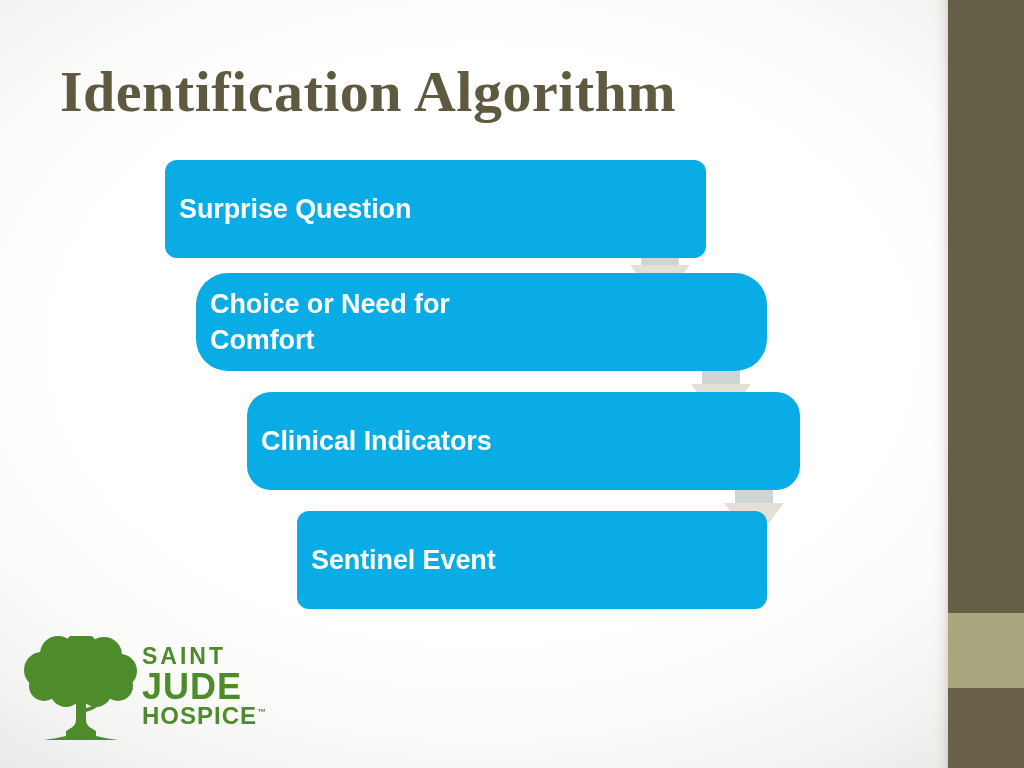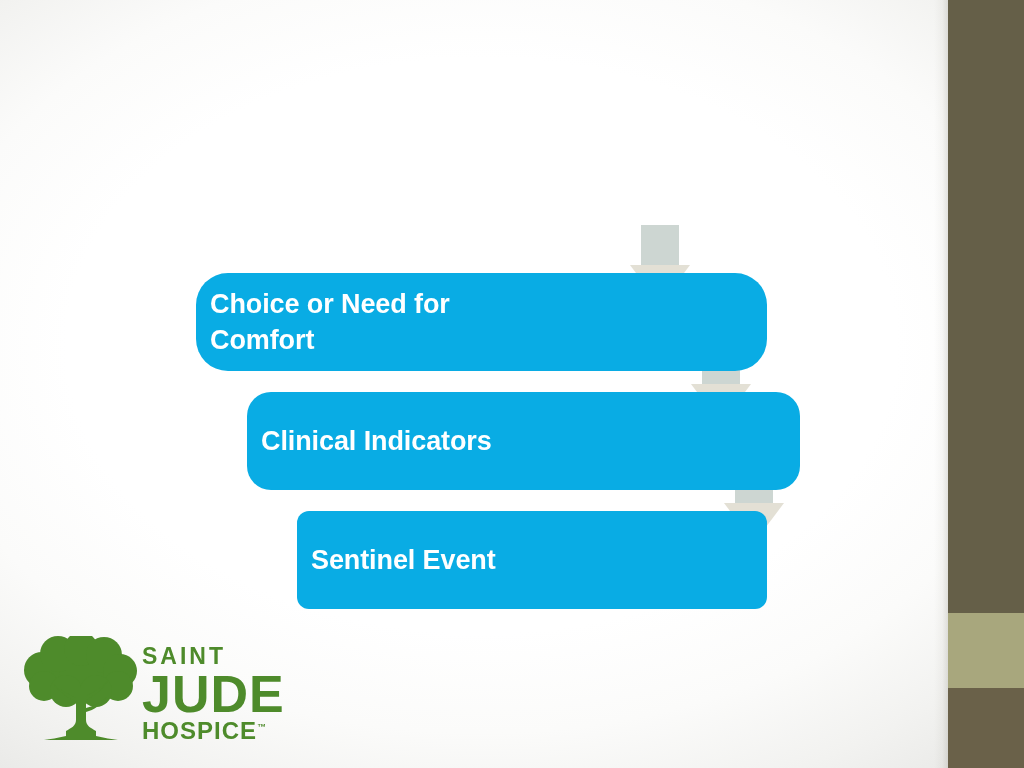--- a/index.html
+++ b/index.html
@@ -84,21 +84,21 @@
   }
   #logo-tree { position:absolute; left:0; top:0; }
   #logo-wordmark {
     position:absolute; left:120px; top:10px;
     font-family:Liberation Sans, sans-serif;
     font-weight:700;
     line-height:0.95;
     text-align:left;
   }
   #logo-wordmark .wm-saint  { font-size:23px; letter-spacing:3px; display:block; }
-  #logo-wordmark .wm-jude   { font-size:52px; letter-spacing:1px; display:block; margin-top:2px;}
+  #logo-wordmark .wm-jude   { font-size:36px; letter-spacing:1px; display:block; margin-top:2px;}
   #logo-wordmark .wm-hospice{ font-size:24px; letter-spacing:1px; display:block; margin-top:1px;}
   #logo-wordmark .wm-tm     { font-size:9px; vertical-align:super; letter-spacing:0;}
 
   
   #copyright {
     position:absolute; left:279px; top:713px;
     font-family:"Liberation Sans", sans-serif;
     font-size:13px;
     color:#1a1a1a;
     white-space:nowrap;
@@ -109,36 +109,40 @@
 
 <div id="slide">
 
   <div id="band-shadow"></div>
   <div id="right-bands">
     <div class="band" id="band-top" style="background: rgb(101, 95, 72);"></div>
     <div class="band" id="band-mid" style="background: rgb(168, 167, 125);"></div>
     <div class="band" id="band-bottom" style="background: rgb(106, 97, 73);"></div>
   </div>
 
+  <h1 id="page-title" style="color: rgb(95, 89, 64);">Identification Algorithm</h1>
 
   <div id="flow">
 
     <div class="flow-arrow" id="arrow-1" style="left: 620px; top: 225px; width: 80px; height: 80px;">
       <div class="arrow-shaft" style="height: 42px; background: rgb(205, 214, 210);"></div>
       <div class="arrow-head" style="top: 40px; border-top: 40px solid rgb(227, 224, 213);"></div>
     </div>
     <div class="flow-arrow" id="arrow-2" style="left: 681px; top: 338px; width: 80px; height: 86px;">
       <div class="arrow-shaft" style="height: 48px; background: rgb(205, 214, 210);"></div>
       <div class="arrow-head" style="top: 46px; border-top: 40px solid rgb(227, 224, 213);"></div>
     </div>
     <div class="flow-arrow" id="arrow-3" style="left: 714px; top: 457px; width: 80px; height: 86px;">
       <div class="arrow-shaft" style="height: 48px; background: rgb(205, 214, 210);"></div>
       <div class="arrow-head" style="top: 46px; border-top: 40px solid rgb(227, 224, 213);"></div>
     </div>
 
+    <div class="flow-box" id="node-1" style="left: 165px; top: 160px; width: 541px; height: 98px; background: rgb(9, 172, 228);">
+      <span class="box-label" style="white-space: nowrap;">Surprise Question</span>
+    </div>
     <div class="flow-box" id="node-2" style="left: 196px; top: 273px; width: 571px; height: 98px; background: rgb(9, 172, 228); border-radius: 32px;">
       <span class="box-label" style="max-width: 330px;">Choice or Need for Comfort</span>
     </div>
     <div class="flow-box" id="node-3" style="left: 247px; top: 392px; width: 553px; height: 98px; background: rgb(9, 172, 228); border-radius: 24px;">
       <span class="box-label" style="white-space: nowrap;">Clinical Indicators</span>
     </div>
     <div class="flow-box" id="node-4" style="left: 297px; top: 511px; width: 470px; height: 98px; background: rgb(9, 172, 228);">
       <span class="box-label" style="white-space: nowrap;">Sentinel Event</span>
     </div>
 

